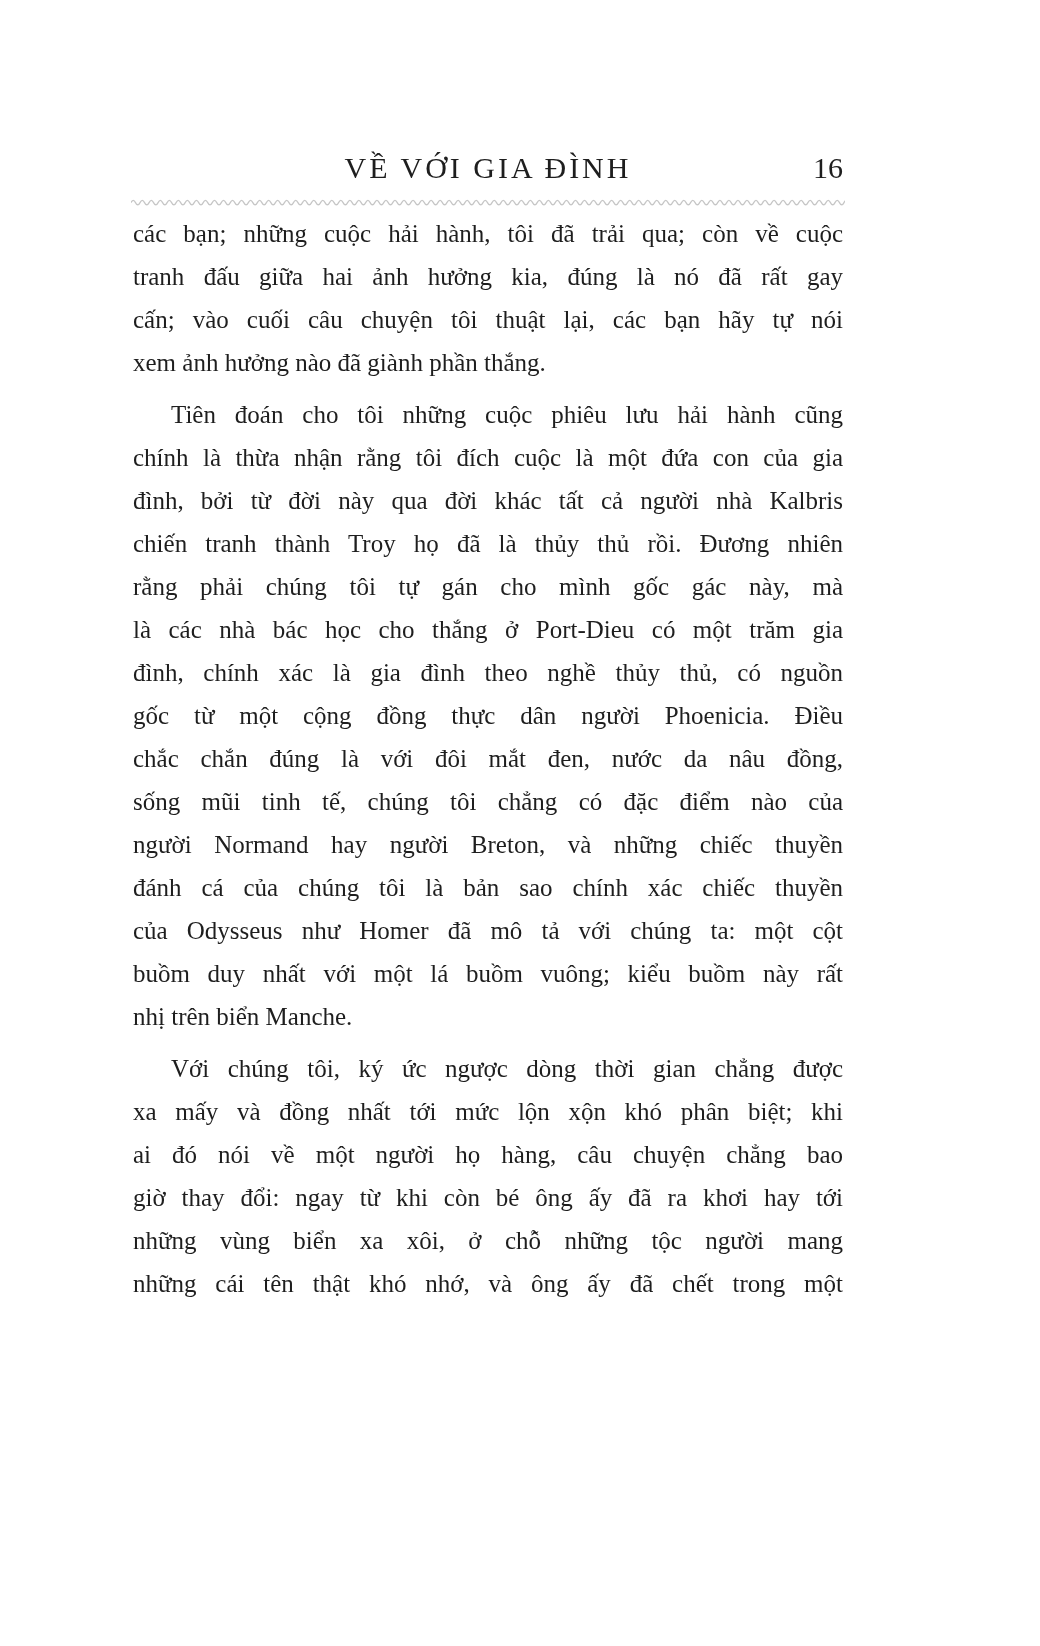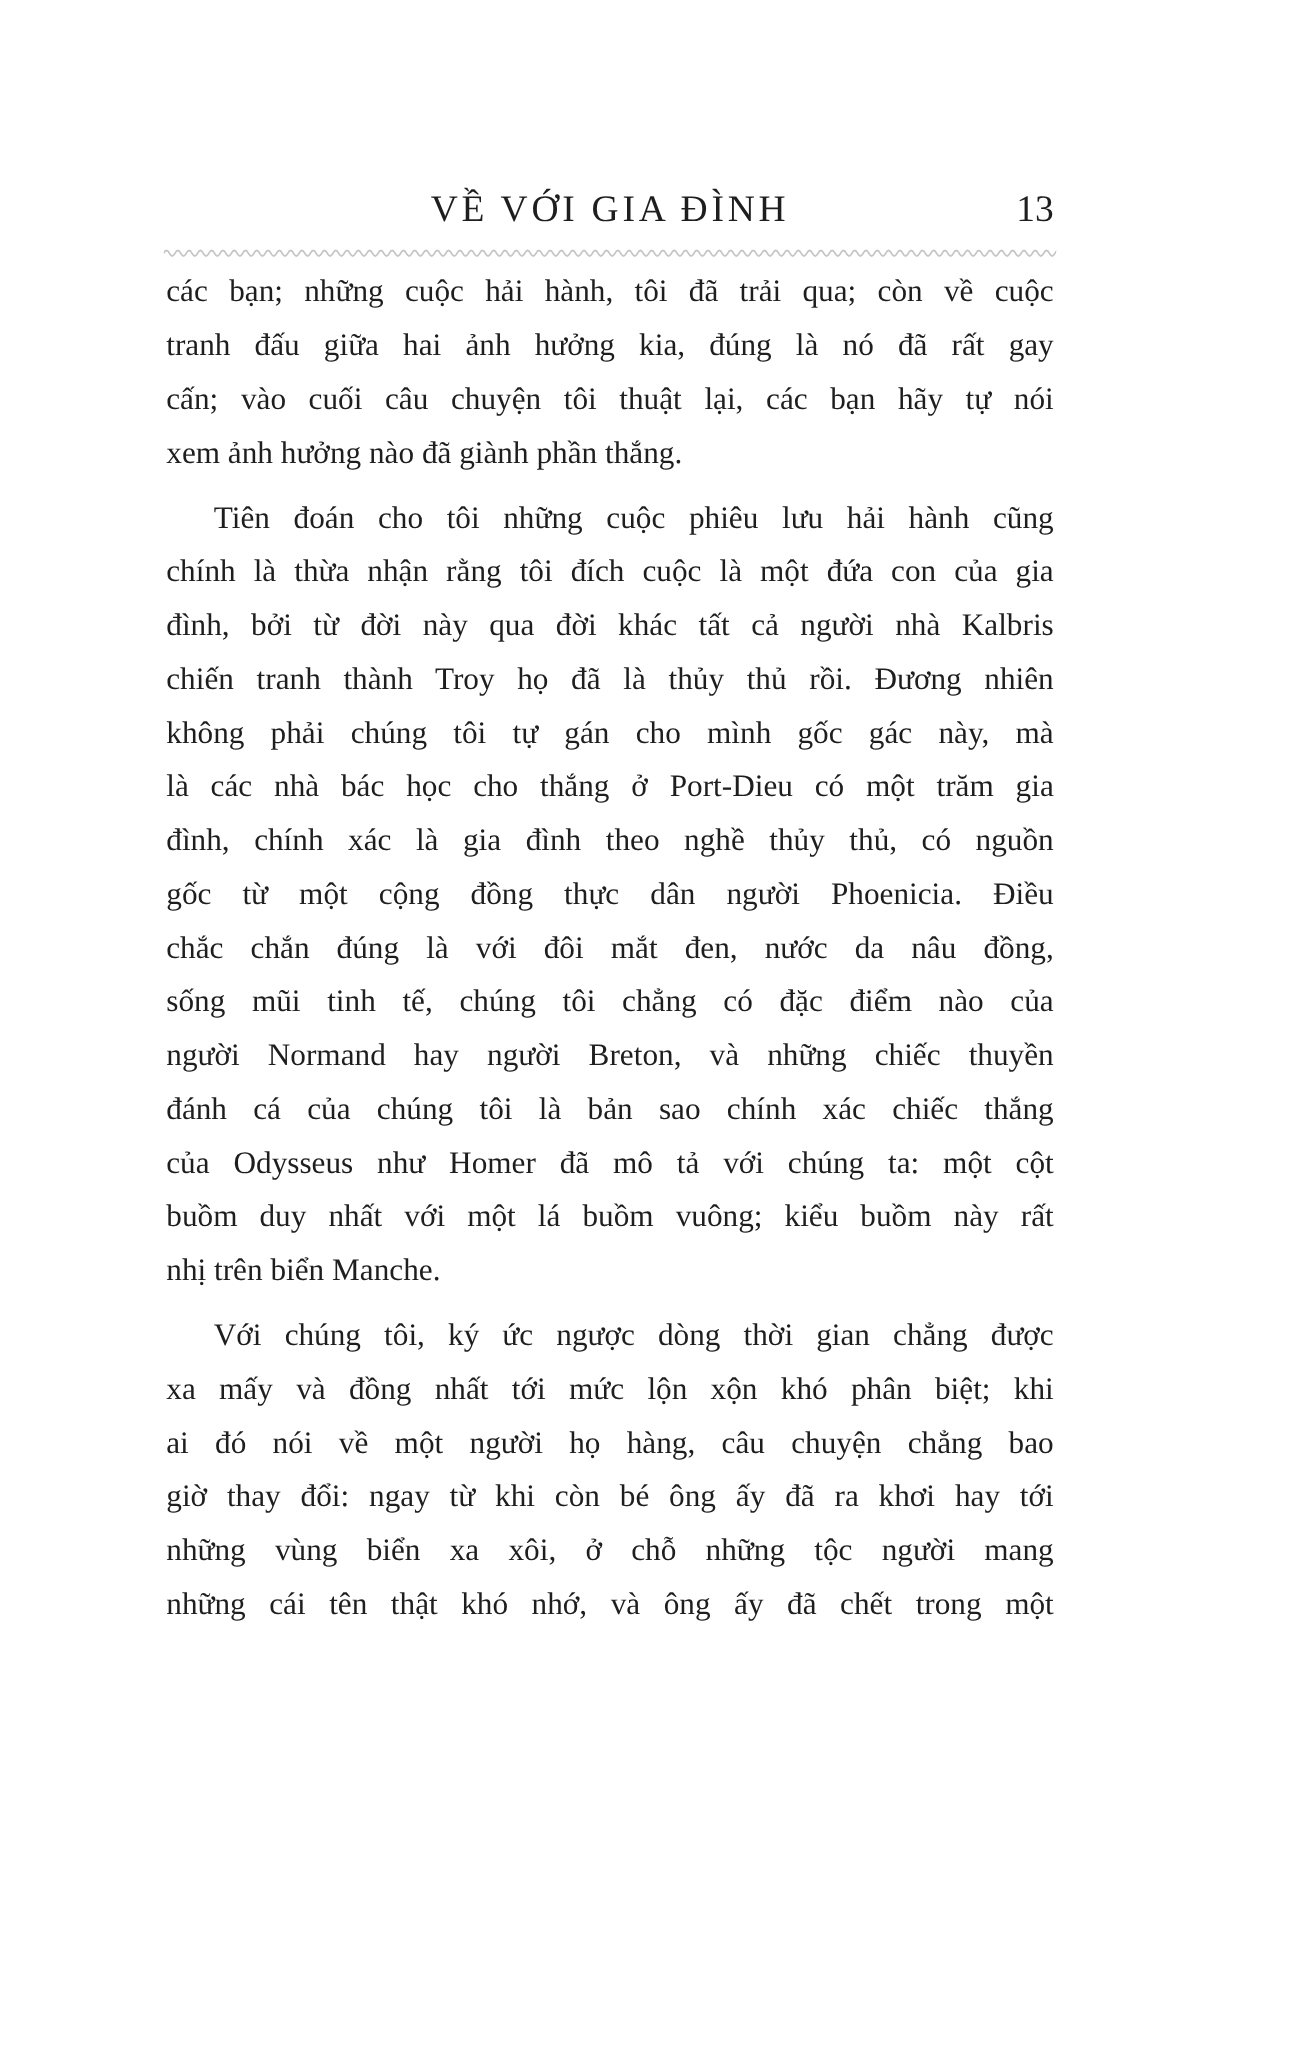--- a/index.html
+++ b/index.html
@@ -67,47 +67,47 @@
   .text-line.last-line { text-align-last: left; }
   .text-line.first-line-indent { text-indent: 38px; }
 </style>
 </head>
 <body>
 
 <div class="page">
 
   <div class="header">
     <div class="running-title">VỀ VỚI GIA ĐÌNH</div>
-    <div class="page-number">13</div>
+    <div class="page-number">16</div>
   </div>
 
   <svg class="divider" viewBox="0 0 712 10" preserveAspectRatio="none" aria-hidden="true">
     <path id="wavy-path" fill="none" stroke-width="1.3" d="M0 6 q2.25 -4 4.5 0 t4.5 0 q2.25 -4 4.5 0 t4.5 0 q2.25 -4 4.5 0 t4.5 0 q2.25 -4 4.5 0 t4.5 0 q2.25 -4 4.5 0 t4.5 0 q2.25 -4 4.5 0 t4.5 0 q2.25 -4 4.5 0 t4.5 0 q2.25 -4 4.5 0 t4.5 0 q2.25 -4 4.5 0 t4.5 0 q2.25 -4 4.5 0 t4.5 0 q2.25 -4 4.5 0 t4.5 0 q2.25 -4 4.5 0 t4.5 0 q2.25 -4 4.5 0 t4.5 0 q2.25 -4 4.5 0 t4.5 0 q2.25 -4 4.5 0 t4.5 0 q2.25 -4 4.5 0 t4.5 0 q2.25 -4 4.5 0 t4.5 0 q2.25 -4 4.5 0 t4.5 0 q2.25 -4 4.5 0 t4.5 0 q2.25 -4 4.5 0 t4.5 0 q2.25 -4 4.5 0 t4.5 0 q2.25 -4 4.5 0 t4.5 0 q2.25 -4 4.5 0 t4.5 0 q2.25 -4 4.5 0 t4.5 0 q2.25 -4 4.5 0 t4.5 0 q2.25 -4 4.5 0 t4.5 0 q2.25 -4 4.5 0 t4.5 0 q2.25 -4 4.5 0 t4.5 0 q2.25 -4 4.5 0 t4.5 0 q2.25 -4 4.5 0 t4.5 0 q2.25 -4 4.5 0 t4.5 0 q2.25 -4 4.5 0 t4.5 0 q2.25 -4 4.5 0 t4.5 0 q2.25 -4 4.5 0 t4.5 0 q2.25 -4 4.5 0 t4.5 0 q2.25 -4 4.5 0 t4.5 0 q2.25 -4 4.5 0 t4.5 0 q2.25 -4 4.5 0 t4.5 0 q2.25 -4 4.5 0 t4.5 0 q2.25 -4 4.5 0 t4.5 0 q2.25 -4 4.5 0 t4.5 0 q2.25 -4 4.5 0 t4.5 0 q2.25 -4 4.5 0 t4.5 0 q2.25 -4 4.5 0 t4.5 0 q2.25 -4 4.5 0 t4.5 0 q2.25 -4 4.5 0 t4.5 0 q2.25 -4 4.5 0 t4.5 0 q2.25 -4 4.5 0 t4.5 0 q2.25 -4 4.5 0 t4.5 0 q2.25 -4 4.5 0 t4.5 0 q2.25 -4 4.5 0 t4.5 0 q2.25 -4 4.5 0 t4.5 0 q2.25 -4 4.5 0 t4.5 0 q2.25 -4 4.5 0 t4.5 0 q2.25 -4 4.5 0 t4.5 0 q2.25 -4 4.5 0 t4.5 0 q2.25 -4 4.5 0 t4.5 0 q2.25 -4 4.5 0 t4.5 0 q2.25 -4 4.5 0 t4.5 0 q2.25 -4 4.5 0 t4.5 0 q2.25 -4 4.5 0 t4.5 0 q2.25 -4 4.5 0 t4.5 0 q2.25 -4 4.5 0 t4.5 0 q2.25 -4 4.5 0 t4.5 0 q2.25 -4 4.5 0 t4.5 0 q2.25 -4 4.5 0 t4.5 0 q2.25 -4 4.5 0 t4.5 0 q2.25 -4 4.5 0 t4.5 0 q2.25 -4 4.5 0 t4.5 0 q2.25 -4 4.5 0 t4.5 0 q2.25 -4 4.5 0 t4.5 0 q2.25 -4 4.5 0 t4.5 0 q2.25 -4 4.5 0 t4.5 0 q2.25 -4 4.5 0 t4.5 0 q2.25 -4 4.5 0 t4.5 0 q2.25 -4 4.5 0 t4.5 0 q2.25 -4 4.5 0 t4.5 0 q2.25 -4 4.5 0 t4.5 0 q2.25 -4 4.5 0 t4.5 0 q2.25 -4 4.5 0 t4.5 0" stroke="#c6c6c6"></path>
   </svg>
 
   <div class="body-text">
       <div class="paragraph">
         <div class="text-line">các bạn; những cuộc hải hành, tôi đã trải qua; còn về cuộc</div>
         <div class="text-line">tranh đấu giữa hai ảnh hưởng kia, đúng là nó đã rất gay</div>
         <div class="text-line">cấn; vào cuối câu chuyện tôi thuật lại, các bạn hãy tự nói</div>
         <div class="text-line last-line">xem ảnh hưởng nào đã giành phần thắng.</div>
       </div>
       <div class="paragraph">
         <div class="text-line first-line-indent">Tiên đoán cho tôi những cuộc phiêu lưu hải hành cũng</div>
         <div class="text-line">chính là thừa nhận rằng tôi đích cuộc là một đứa con của gia</div>
         <div class="text-line">đình, bởi từ đời này qua đời khác tất cả người nhà Kalbris</div>
         <div class="text-line">chiến tranh thành Troy họ đã là thủy thủ rồi. Đương nhiên</div>
-        <div class="text-line">không phải chúng tôi tự gán cho mình gốc gác này, mà</div>
+        <div class="text-line">rằng phải chúng tôi tự gán cho mình gốc gác này, mà</div>
         <div class="text-line">là các nhà bác học cho thắng ở Port-Dieu có một trăm gia</div>
         <div class="text-line">đình, chính xác là gia đình theo nghề thủy thủ, có nguồn</div>
         <div class="text-line">gốc từ một cộng đồng thực dân người Phoenicia. Điều</div>
         <div class="text-line">chắc chắn đúng là với đôi mắt đen, nước da nâu đồng,</div>
         <div class="text-line">sống mũi tinh tế, chúng tôi chẳng có đặc điểm nào của</div>
         <div class="text-line">người Normand hay người Breton, và những chiếc thuyền</div>
-        <div class="text-line">đánh cá của chúng tôi là bản sao chính xác chiếc thắng</div>
+        <div class="text-line">đánh cá của chúng tôi là bản sao chính xác chiếc thuyền</div>
         <div class="text-line">của Odysseus như Homer đã mô tả với chúng ta: một cột</div>
         <div class="text-line">buồm duy nhất với một lá buồm vuông; kiểu buồm này rất</div>
         <div class="text-line last-line">nhị trên biển Manche.</div>
       </div>
       <div class="paragraph">
         <div class="text-line first-line-indent">Với chúng tôi, ký ức ngược dòng thời gian chẳng được</div>
         <div class="text-line">xa mấy và đồng nhất tới mức lộn xộn khó phân biệt; khi</div>
         <div class="text-line">ai đó nói về một người họ hàng, câu chuyện chẳng bao</div>
         <div class="text-line">giờ thay đổi: ngay từ khi còn bé ông ấy đã ra khơi hay tới</div>
         <div class="text-line">những vùng biển xa xôi, ở chỗ những tộc người mang</div>

